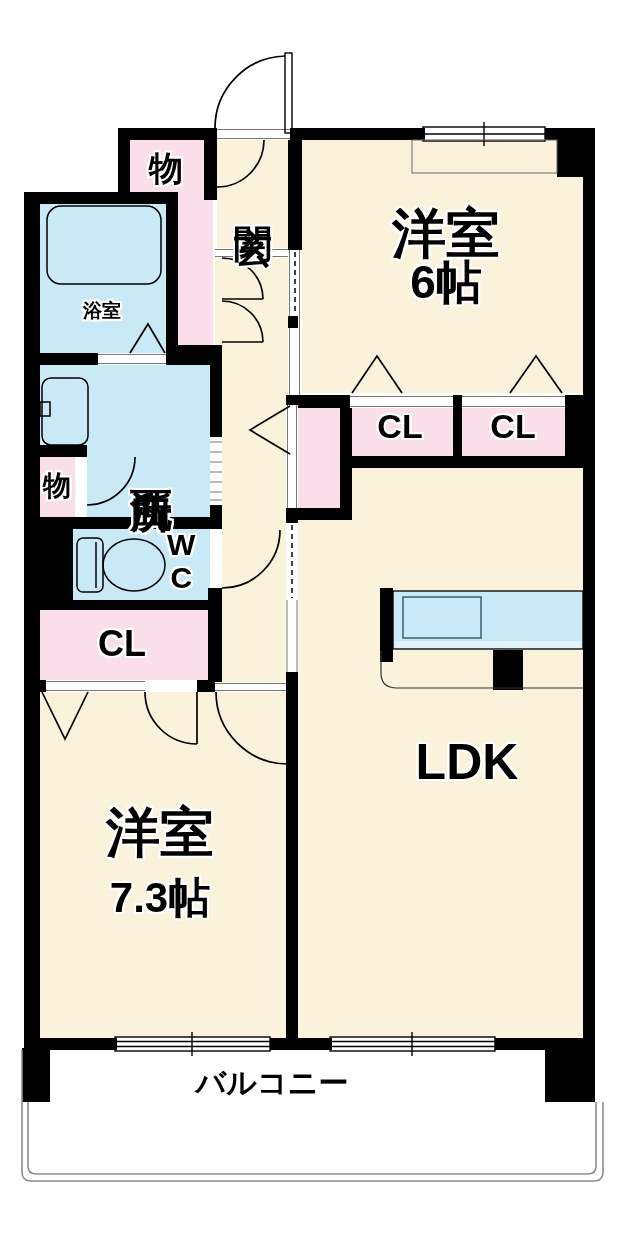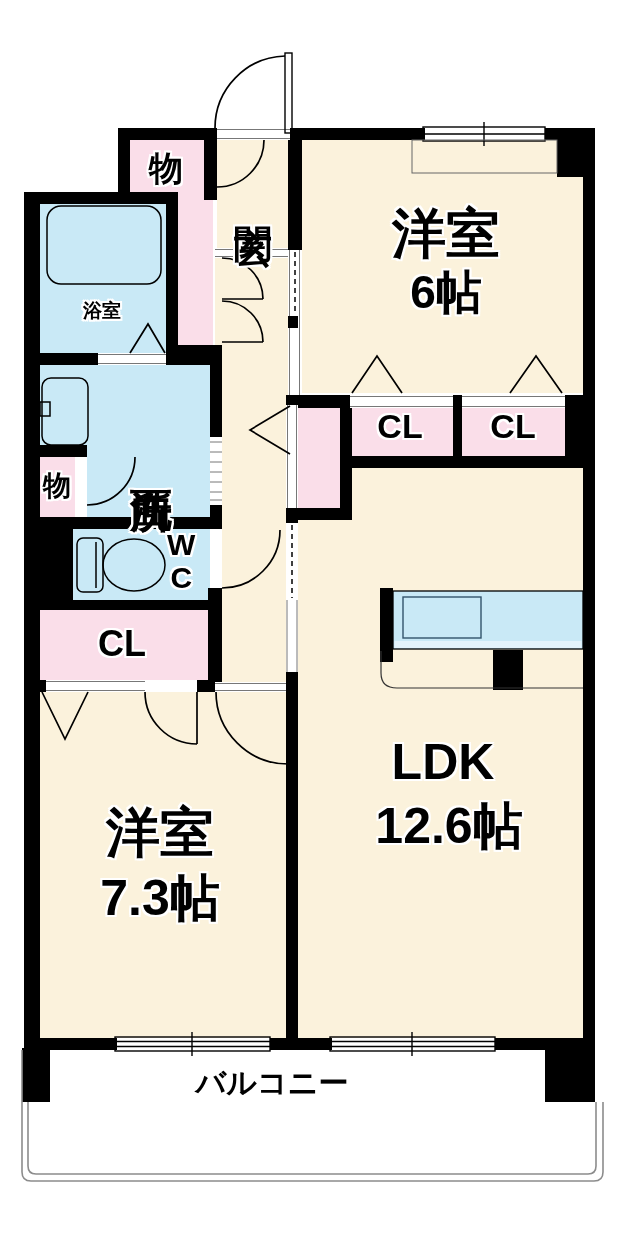--- a/index.html
+++ b/index.html
@@ -193,26 +193,25 @@
 
     <g>
       <path class="bal" d="M 22 1050 V 1172 Q 22 1181 31 1181 H 594 Q 603 1181 603 1172 V 1102"></path>
       <path class="bal" d="M 28 1102 V 1166 Q 28 1174 36 1174 H 588 Q 596 1174 596 1166 V 1102"></path>
     </g>
   </svg>
 
   <div class="lbl" style="left:166px;top:169px;font-size:34px;">物</div>
   <div class="lbl v" style="left:252px;top:196px;font-size:38px;">玄関</div>
   <div class="lbl" style="left:446px;top:233px;font-size:54px;">洋室</div>
-  <div class="lbl" style="left:446px;top:292px;font-size:46px;">6帖</div>
+  <div class="lbl" style="left:446px;top:282px;font-size:46px;">6帖</div>
   <div class="lbl" style="left:102px;top:311px;font-size:19px;">浴室</div>
   <div class="lbl v" style="left:151px;top:456px;font-size:42px;">洗面所</div>
   <div class="lbl" style="left:57px;top:486px;font-size:28px;">物</div>
   <div class="lbl v" style="left:181px;top:561px;font-size:30px;">WC</div>
   <div class="lbl" style="left:122px;top:644px;font-size:36px;">CL</div>
   <div class="lbl" style="left:400px;top:427px;font-size:34px;">CL</div>
   <div class="lbl" style="left:513px;top:427px;font-size:34px;">CL</div>
-  <div class="lbl" style="left:443px;top:762px;font-size:50px;">LDK</div>
-  <div class="lbl" style="left:449px;top:826px;font-size:50px;">12.6帖</div>
+  <div class="lbl" style="left:467px;top:762px;font-size:50px;">LDK</div>
   <div class="lbl" style="left:160px;top:832px;font-size:54px;">洋室</div>
-  <div class="lbl" style="left:160px;top:898px;font-size:50px;">7.3帖</div>
+  <div class="lbl" style="left:160px;top:898px;font-size:42px;">7.3帖</div>
   <div class="lbl" style="left:272px;top:1083px;font-size:30px;">バルコニー</div>
 </div>
 
 </body></html>

